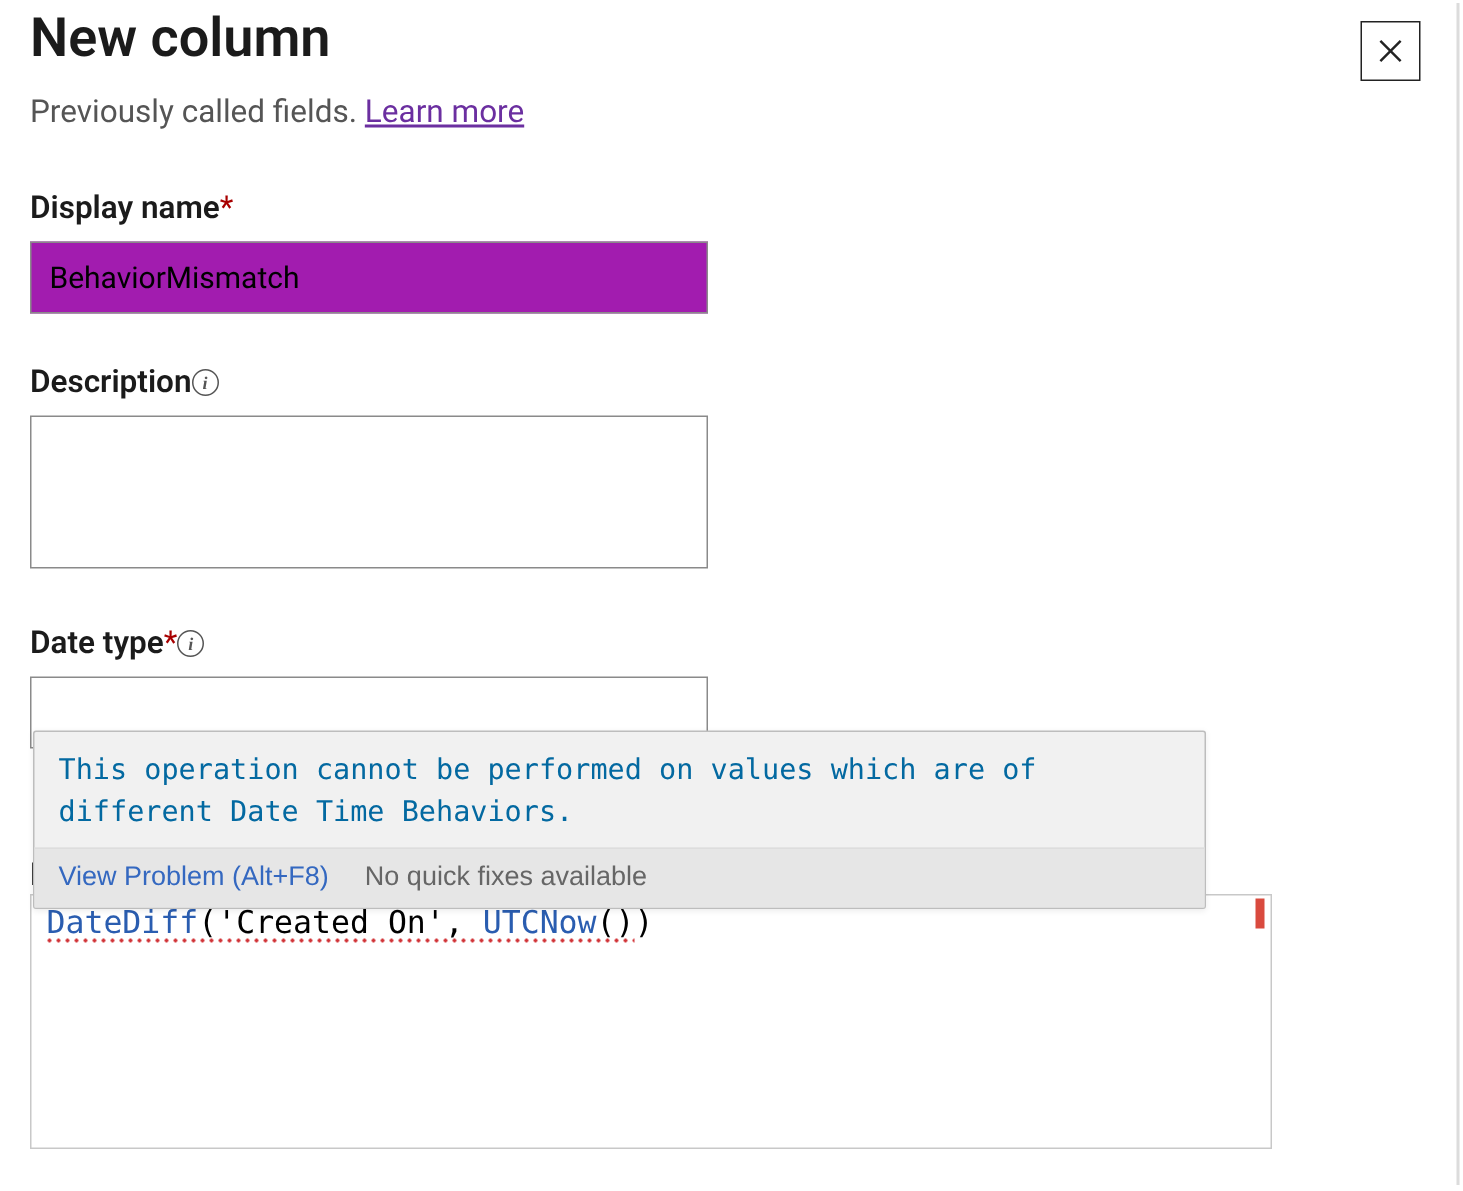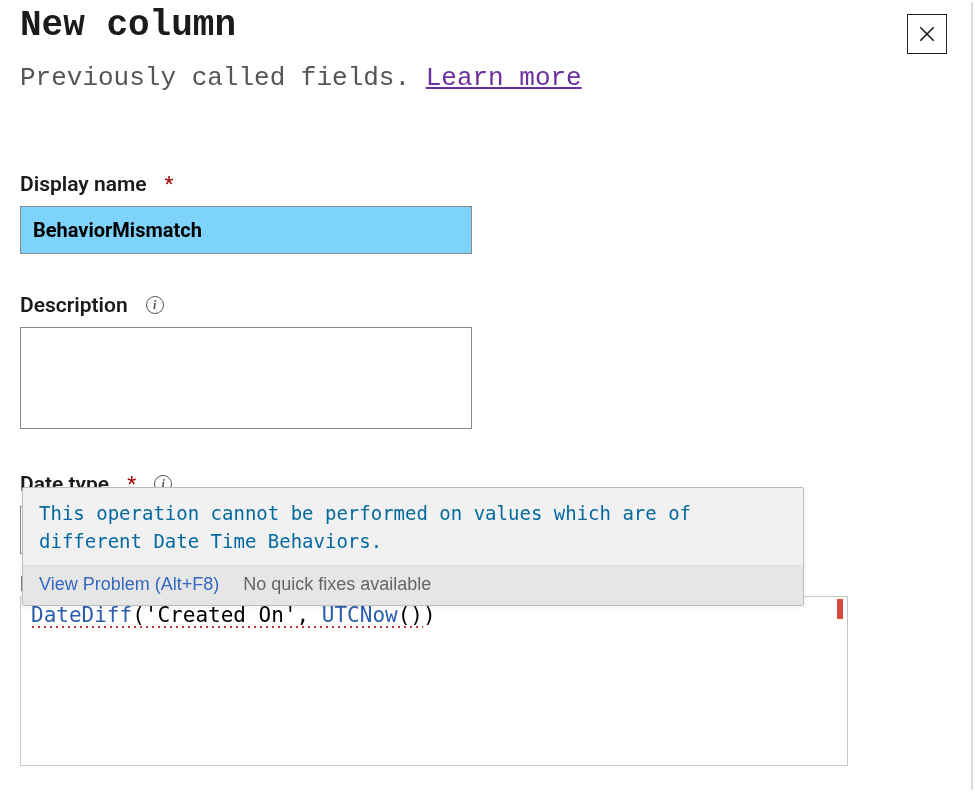--- a/index.html
+++ b/index.html
@@ -40,30 +40,29 @@
     top: 2px;
     right: 2px;
     width: 2px;
     height: 788px;
     background: #dcdcdc;
   }
   .header-row {
     display: flex;
     justify-content: space-between;
     align-items: center;
-    font-family: Liberation Mono, monospace;
   }
   h1.title {
     margin: 0 0 2px 0;
     font-size: 36px;
     font-weight: 600;
     line-height: 1.2;
   }
   .subtitle {
-    font-size: 26px;
+    font-size: 21px;
     color: #555;
     margin: 16px 0 40px 0;
   }
   .subtitle a {
     color: var(--link);
     text-decoration: underline;
   }
   .close-btn {
     width: 40px;
     height: 40px;
@@ -79,23 +78,22 @@
   }
   .close-btn svg { width: 18px; height: 18px; }
 
   .field-block { margin-bottom: 34px; }
   .field-label {
     font-size: 21px;
     font-weight: 600;
     color: var(--text);
     display: flex;
     align-items: center;
-    gap: 18px;
+    gap: 0;
     margin-bottom: 10px;
-    margin-top: 39px;
   }
   .required-star {
     color: var(--req);
     font-weight: 400;
   }
   .info-icon {
     width: 18px;
     height: 18px;
     border: 1.5px solid #555;
     border-radius: 50%;
@@ -110,22 +108,21 @@
     line-height: 1;
   }
   .text-input {
     width: 452px;
     height: 48px;
     border: 1.5px solid var(--border-light);
     padding: 0 12px;
     font-size: 20px;
     font-family: inherit;
     outline: none;
-    background: #7dd3fc;
-    font-weight: bold;
+    background: #a21caf;
   }
   .textarea-input {
     width: 452px;
     height: 102px;
     border: 1.5px solid var(--border-light);
     padding: 8px 12px;
     font-size: 20px;
     font-family: inherit;
     outline: none;
     resize: none;

